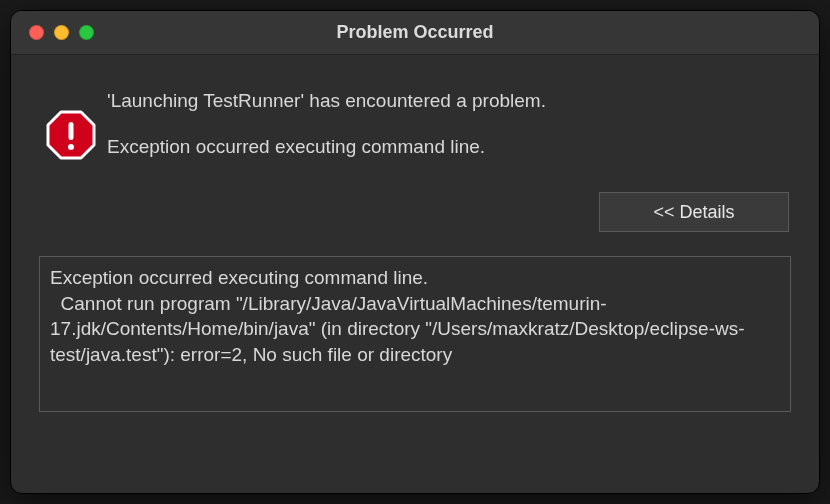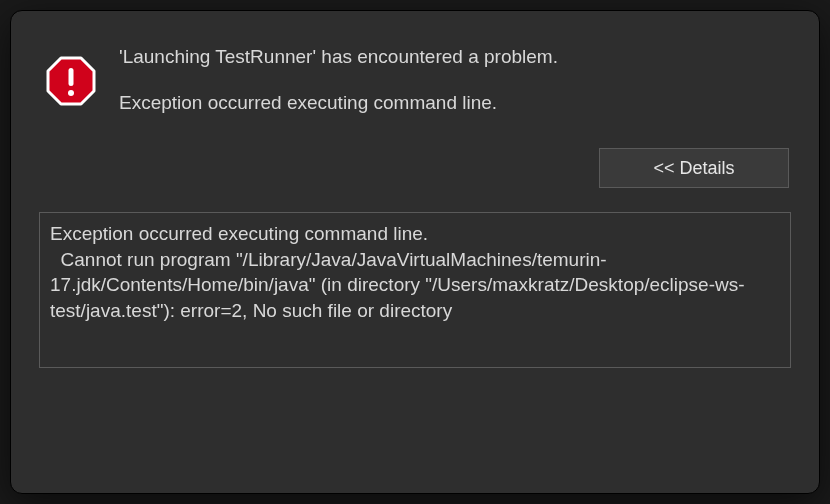--- a/index.html
+++ b/index.html
@@ -57,22 +57,22 @@
       font-weight: 600;
     }
     .content {
       flex: 1;
       padding: 22px 28px 22px 28px;
       display: flex;
       flex-direction: column;
     }
     .message-row {
       display: flex;
-      gap: 20px;
-      align-items: center;
+      gap: 8px;
+      align-items: flex-end;
       padding: 10px 4px 4px 4px;
     }
     .error-icon-wrap {
       width: 56px;
       flex: 0 0 56px;
       display: flex;
       justify-content: center;
       padding-top: 2px;
     }
     .message-text {
@@ -114,20 +114,28 @@
       min-height: 156px;
       white-space: pre-wrap;
       word-break: break-word;
       overflow: auto;
     }
   </style>
 </head>
 <body>
 
 <div class="window">
+  <div class="titlebar">
+    <div class="traffic-lights">
+      <div class="traffic-light tl-close"></div>
+      <div class="traffic-light tl-min"></div>
+      <div class="traffic-light tl-max"></div>
+    </div>
+    <div class="title">Problem Occurred</div>
+  </div>
 
   <div class="content">
     <div class="message-row">
       <div class="error-icon-wrap">
         <svg width="50" height="50" viewBox="0 0 50 50">
           <polygon points="15,2 35,2 48,15 48,35 35,48 15,48 2,35 2,15" fill="#d0021b" stroke="#ffffff" stroke-width="3" stroke-linejoin="round"></polygon>
           <rect x="22.5" y="12" width="5" height="18" rx="2.5" fill="#ffffff"></rect>
           <circle cx="25" cy="37" r="3" fill="#ffffff"></circle>
         </svg>
       </div>

